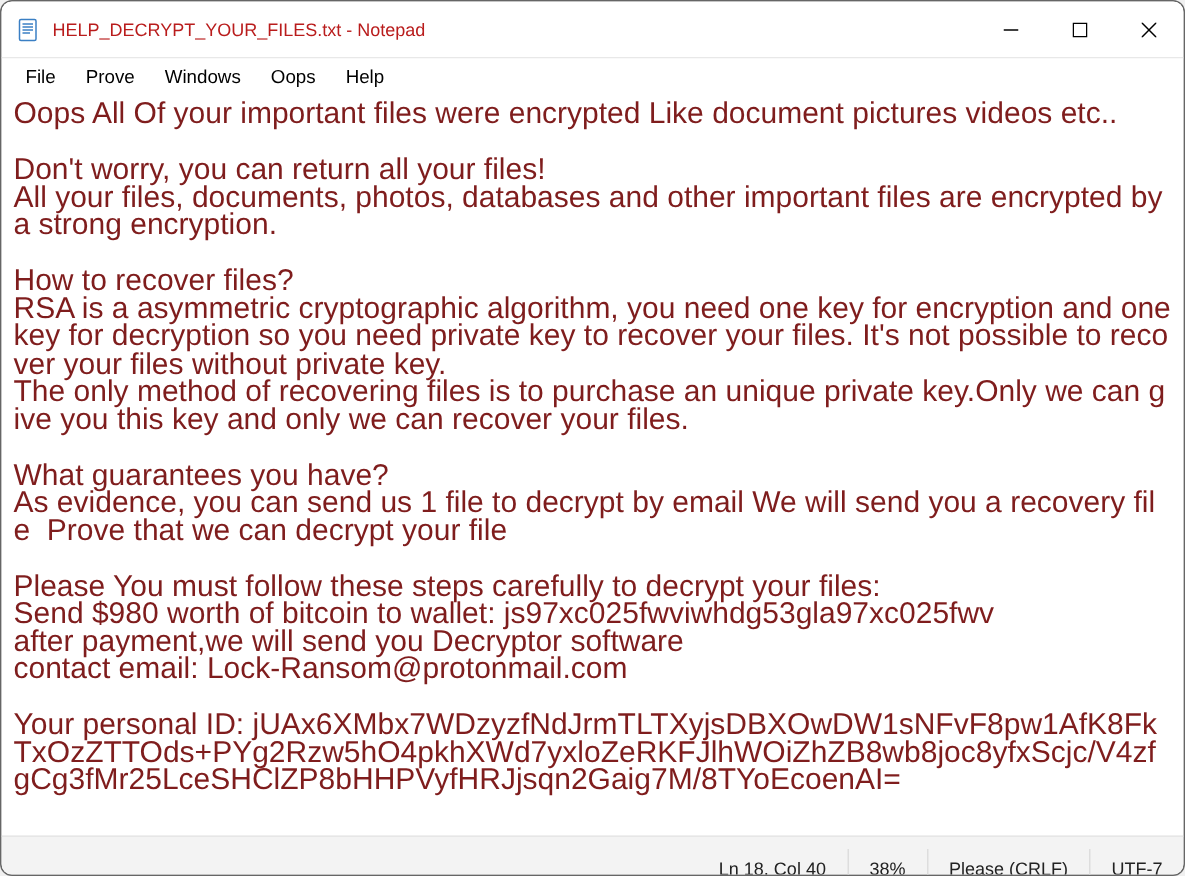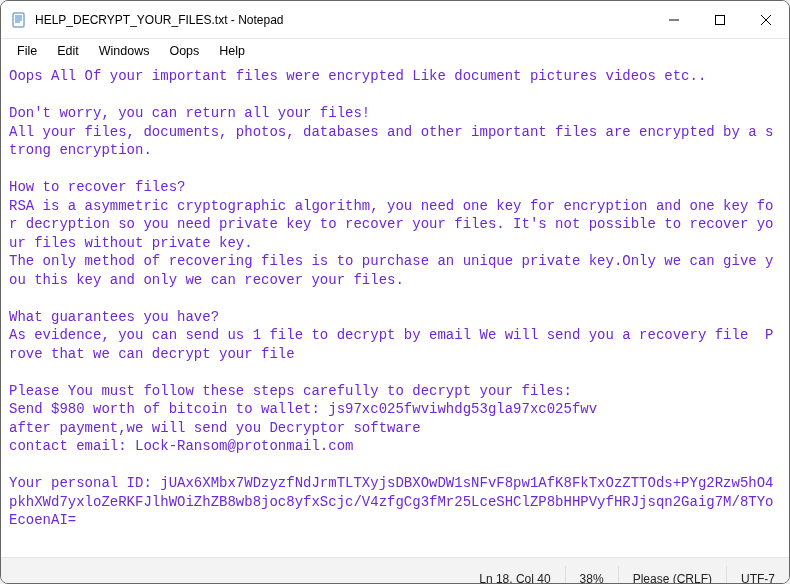--- a/index.html
+++ b/index.html
@@ -31,21 +31,21 @@
     .titlebar-icon {
       width: 16px;
       height: 16px;
       margin-right: 8px;
       display: flex;
       align-items: center;
       justify-content: center;
     }
     .title-text {
       font-size: 12px;
-      color: #000000;
+      color: #b91c1c;
       flex: 1;
     }
     .winbuttons {
       display: flex;
       height: 100%;
     }
     .winbtn {
       width: 46px;
       display: flex;
       align-items: center;
@@ -63,24 +63,24 @@
       font-size: 12.5px;
     }
     .menuitem {
       padding: 2px 10px;
       cursor: pointer;
       border-radius: 3px;
     }
     .editor {
       flex: 1;
       padding: 4px 8px;
-      font-family: Liberation Mono, monospace;
-      font-size: 14px;
+      font-family: Liberation Sans, sans-serif;
+      font-size: 20px;
       line-height: 18.5px;
-      color: #6d28d9;
+      color: #7f1d1d;
       white-space: pre-wrap;
       word-break: break-all;
       overflow: hidden;
       background: #fff;
     }
     .statusbar {
       height: 26px;
       border-top: 1px solid #e6e6e6;
       background: #f3f3f3;
       display: flex;
@@ -130,21 +130,21 @@
         <svg width="10" height="10" viewBox="0 0 10 10">
             <line x1="0" y1="0" x2="10" y2="10" stroke="#000" stroke-width="1"></line>
             <line x1="10" y1="0" x2="0" y2="10" stroke="#000" stroke-width="1"></line>
           </svg>
       </div>
     </div>
   </div>
 
   <div class="menubar">
     <span class="menuitem">File</span>
-    <span class="menuitem">Edit</span>
+    <span class="menuitem">Prove</span>
     <span class="menuitem">Windows</span>
     <span class="menuitem">Oops</span>
     <span class="menuitem">Help</span>
   </div>
 
   <div class="editor">Oops All Of your important files were encrypted Like document pictures videos etc..
 
 Don't worry, you can return all your files!
 All your files, documents, photos, databases and other important files are encrypted by a strong encryption.
 

